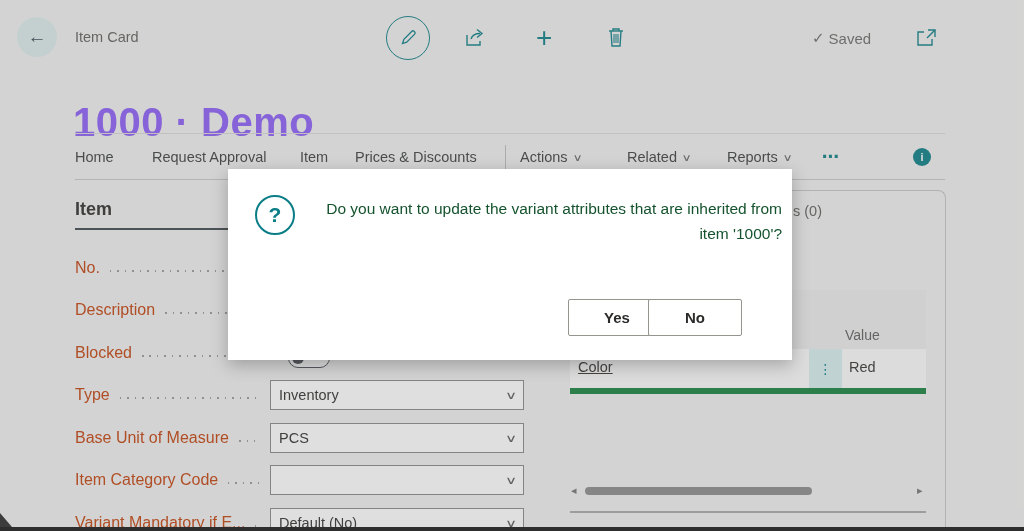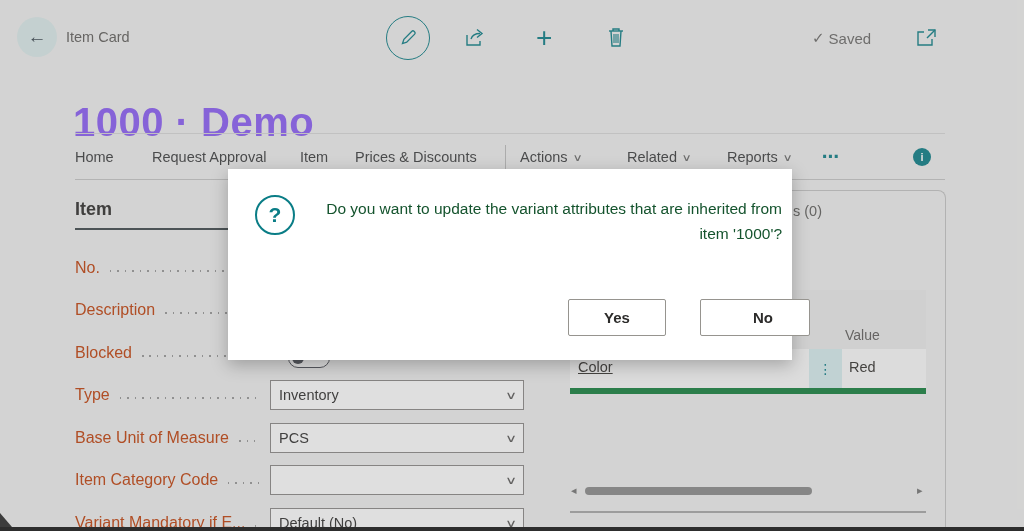--- a/index.html
+++ b/index.html
@@ -2,21 +2,21 @@
 <html><head>
 <meta charset="utf-8">
 <style>
   html,body{margin:0;padding:0;}
   body{font-family:"Liberation Sans","DejaVu Sans",sans-serif;}
   .page{position:relative;width:1024px;height:531px;background:#f0f0ef;overflow:hidden;}
   .abs{position:absolute;}
 
   
   .back-btn{left:17px;top:17px;width:40px;height:40px;border-radius:50%;background:#dcebec;display:flex;align-items:center;justify-content:center;font-size:19px;color:#35424a;cursor:pointer;}
-  .page-type{left:66px;top:29px;font-size:14.5px;color:#605e5c;}
+  .page-type{left:75px;top:29px;font-size:14.5px;color:#605e5c;}
   .circle-btn{left:386px;top:16px;width:42px;height:42px;border:1px solid #0a7d86;border-radius:50%;display:flex;align-items:center;justify-content:center;}
   .icon-btn{display:flex;align-items:center;justify-content:center;}
   .saved{left:812px;top:29px;display:flex;gap:4px;font-size:15px;color:#6b6a69;align-items:center;}
   .title{left:73px;top:60px;font-size:40px;font-weight:700;color:#8b5cf6;letter-spacing:.5px;margin-top:40px;}
 
   
   .rtab{top:149px;font-size:14.5px;color:#3c3d3f;cursor:pointer;white-space:nowrap;}
   .rmenu{top:149px;font-size:14.5px;color:#3c3d3f;cursor:pointer;display:flex;gap:6px;align-items:center;white-space:nowrap;}
   .chev-sm{font-size:10px;color:#6a6a6a;transform:scaleX(1.4);}
   .vdiv{left:505px;top:145px;width:1px;height:26px;background:#bdbdbd;}
@@ -226,16 +226,16 @@
   <div class="abs bwedge"></div>
   <div class="abs bstrip"></div>
 
   <div class="abs backdrop"></div>
   <div class="abs dialog">
     <div class="q-icon">
       <span>?</span>
     </div>
     <div class="dlg-msg">Do you want to update the variant attributes that are inherited from item '1000'?</div>
     <div class="dlg-btn" style="left:340px;width:96px;">Yes</div>
-    <div class="dlg-btn" style="left:472px;width:92px;padding-left:16px;">No</div>
+    <div class="dlg-btn" style="left:420px;width:92px;">No</div>
   </div>
 
 </div>
 
 </body></html>

